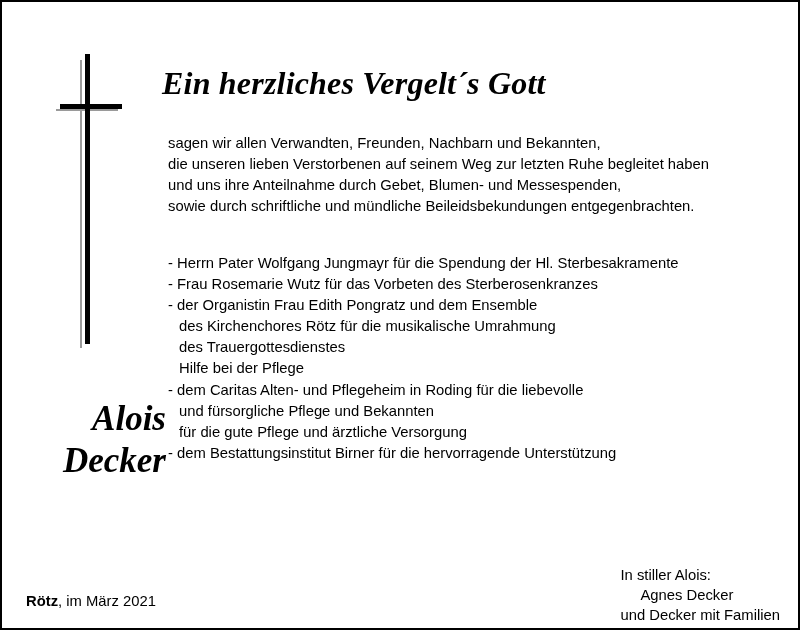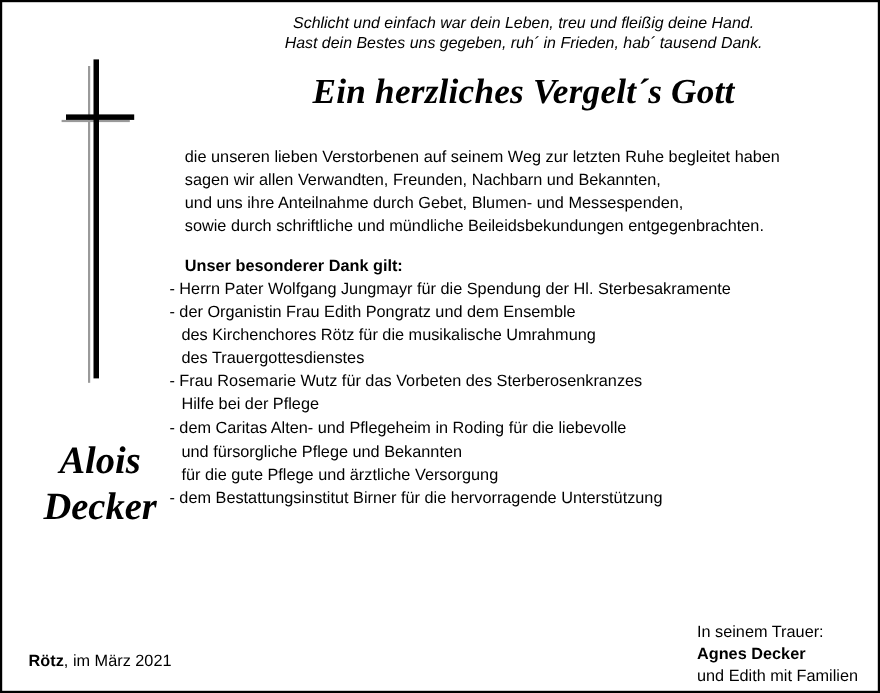--- a/index.html
+++ b/index.html
@@ -35,21 +35,20 @@
     white-space: nowrap;
   }
   .verse-line { display: block; }
 
   
   .headline {
     position: absolute;
     left: 160px;
     top: 63px;
     width: 628px;
-    text-align: center;
     font-family: "Liberation Serif", serif;
     font-weight: bold;
     font-style: italic;
     font-size: 32px;
     line-height: 36px;
     letter-spacing: 0.2px;
     white-space: nowrap;
   }
 
   
@@ -102,21 +101,21 @@
     top: 396px;
     width: 150px;
     text-align: center;
     font-family: "Liberation Serif", serif;
     font-weight: bold;
     font-style: italic;
     font-size: 35px;
     line-height: 42px;
     white-space: nowrap;
   }
-  .deceased span { display: block; }
+  .deceased span { display: block; text-align: right; }
 
   
   .intro {
     position: absolute;
     left: 166px;
     top: 131px;
     width: 620px;
     font-size: 14.8px;
     line-height: 21px;
     white-space: nowrap;
@@ -129,21 +128,21 @@
     left: 166px;
     top: 230px;
     font-size: 14.8px;
     font-weight: bold;
     line-height: 20px;
     white-space: nowrap;
   }
 
   .thanks-list {
     position: absolute;
-    left: 152px;
+    left: 166px;
     top: 251px;
     width: 620px;
     font-size: 14.8px;
     line-height: 21.1px;
   }
   .thanks-item {
     display: block;
     white-space: nowrap;
   }
   .thanks-item .cont {
@@ -166,83 +165,78 @@
   .mourners {
     position: absolute;
     right: 18px;
     top: 563px;
     text-align: left;
     font-size: 14.8px;
     line-height: 20px;
     white-space: nowrap;
   }
   .mourners span { display: block; }
-  .mourners .strong { font-weight: bold; }
+  .mourners .strong { font-weight: normal; margin-left: 20px; }
 </style>
 </head>
 <body>
 
 <div id="notice">
 
-  <div class="verse">
-    <span class="verse-line">Schlicht und einfach war dein Leben, treu und fleißig deine Hand.</span>
-    <span class="verse-line">Hast dein Bestes uns gegeben, ruh´ in Frieden, hab´ tausend Dank.</span>
-  </div>
 
   <div class="headline">Ein herzliches Vergelt´s Gott</div>
 
   <div class="cross-wrap">
     <div class="cross-v-shadow"></div>
     <div class="cross-h-shadow"></div>
     <div class="cross-v"></div>
     <div class="cross-h"></div>
   </div>
 
   <div class="deceased">
     <span>Alois</span>
     <span>Decker</span>
   </div>
 
   <div class="intro">
+    <span>sagen wir allen Verwandten, Freunden, Nachbarn und Bekannten,</span>
     <span>die unseren lieben Verstorbenen auf seinem Weg zur letzten Ruhe begleitet haben</span>
-    <span>sagen wir allen Verwandten, Freunden, Nachbarn und Bekannten,</span>
     <span>und uns ihre Anteilnahme durch Gebet, Blumen- und Messespenden,</span>
     <span>sowie durch schriftliche und mündliche Beileidsbekundungen entgegenbrachten.</span>
   </div>
 
-  <div class="thanks-title">Unser besonderer Dank gilt:</div>
 
   <div class="thanks-list">
     <div class="thanks-item">
       <span>- Herrn Pater Wolfgang Jungmayr für die Spendung der Hl. Sterbesakramente</span>
+    </div>
+    <div class="thanks-item">
+      <span>- Frau Rosemarie Wutz für das Vorbeten des Sterberosenkranzes</span>
     </div>
     <div class="thanks-item">
       <span>- der Organistin Frau Edith Pongratz und dem Ensemble</span>
       <span class="cont">des Kirchenchores Rötz für die musikalische Umrahmung</span>
       <span class="cont">des Trauergottesdienstes</span>
     </div>
     <div class="thanks-item">
-      <span>- Frau Rosemarie Wutz für das Vorbeten des Sterberosenkranzes</span>
-    </div>
-    <div class="thanks-item">
       <span class="cont">Hilfe bei der Pflege</span>
     </div>
     <div class="thanks-item">
       <span>- dem Caritas Alten- und Pflegeheim in Roding für die liebevolle</span>
       <span class="cont">und fürsorgliche Pflege und Bekannten</span>
     </div>
     <div class="thanks-item">
       <span class="cont">für die gute Pflege und ärztliche Versorgung</span>
     </div>
     <div class="thanks-item">
       <span>- dem Bestattungsinstitut Birner für die hervorragende Unterstützung</span>
     </div>
   </div>
 
   <div class="place-date"><b>Rötz</b><span>, im März 2021</span></div>
 
   <div class="mourners">
-    <span>In seinem Trauer:</span>
+    <span>In stiller Alois:</span>
     <span class="strong">Agnes Decker</span>
-    <span>und Edith mit Familien</span>
+    <span>und Decker mit Familien</span>
   </div>
 
 </div>
 
 </body></html>

